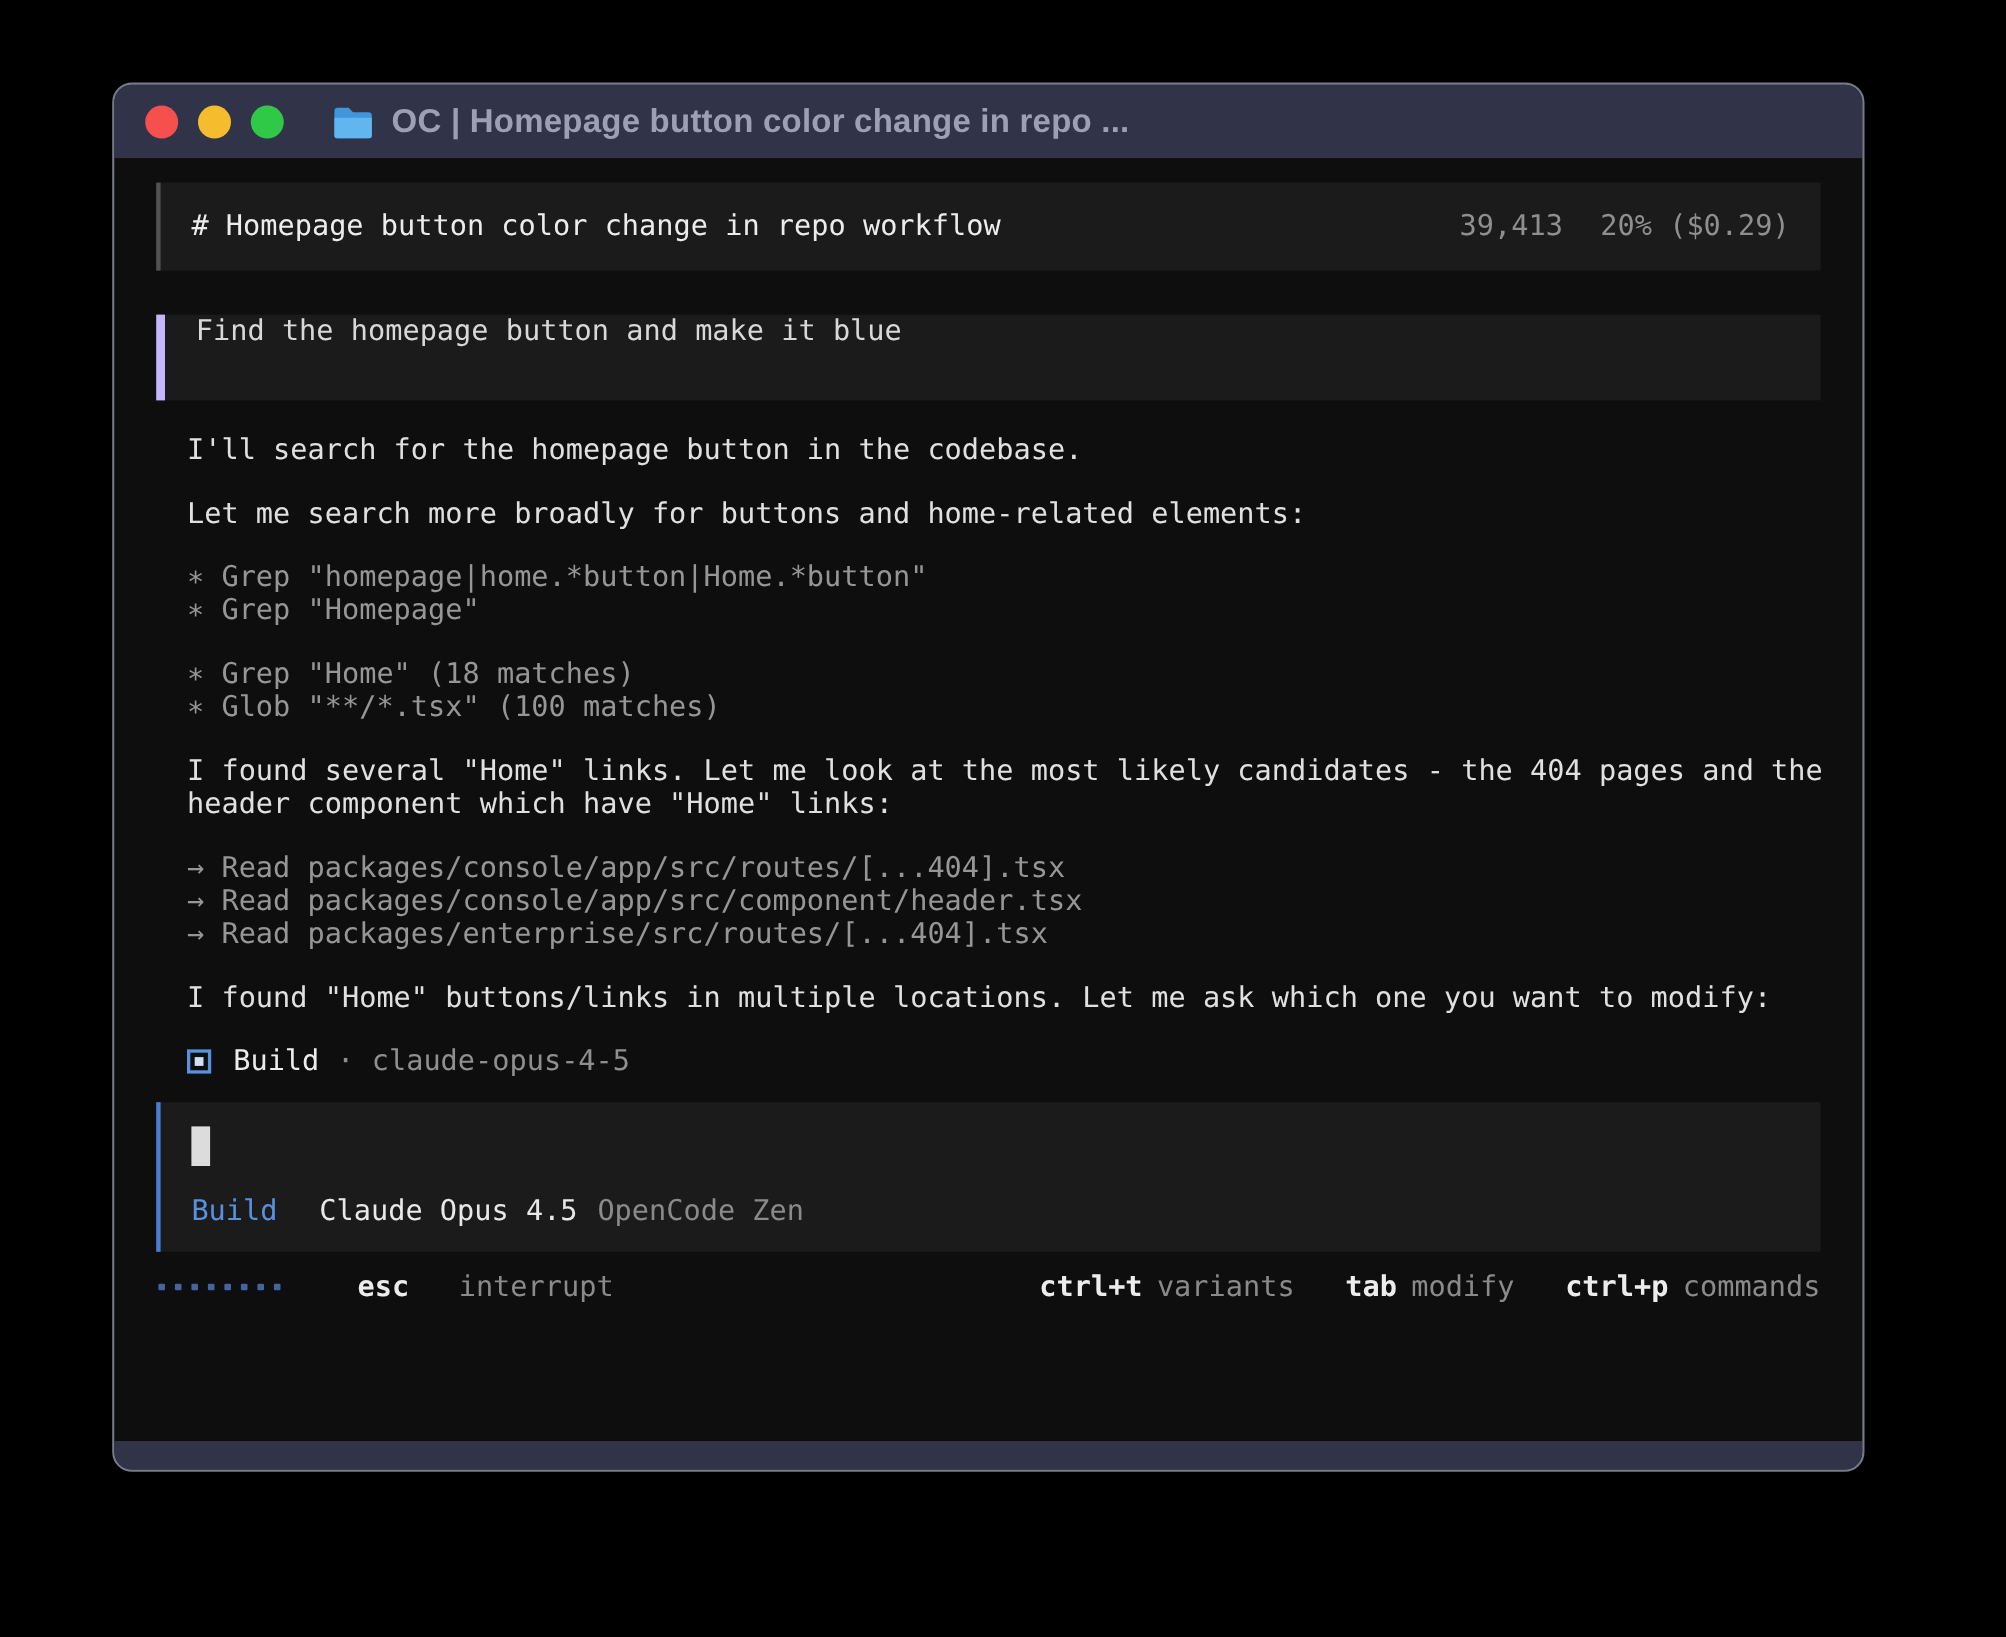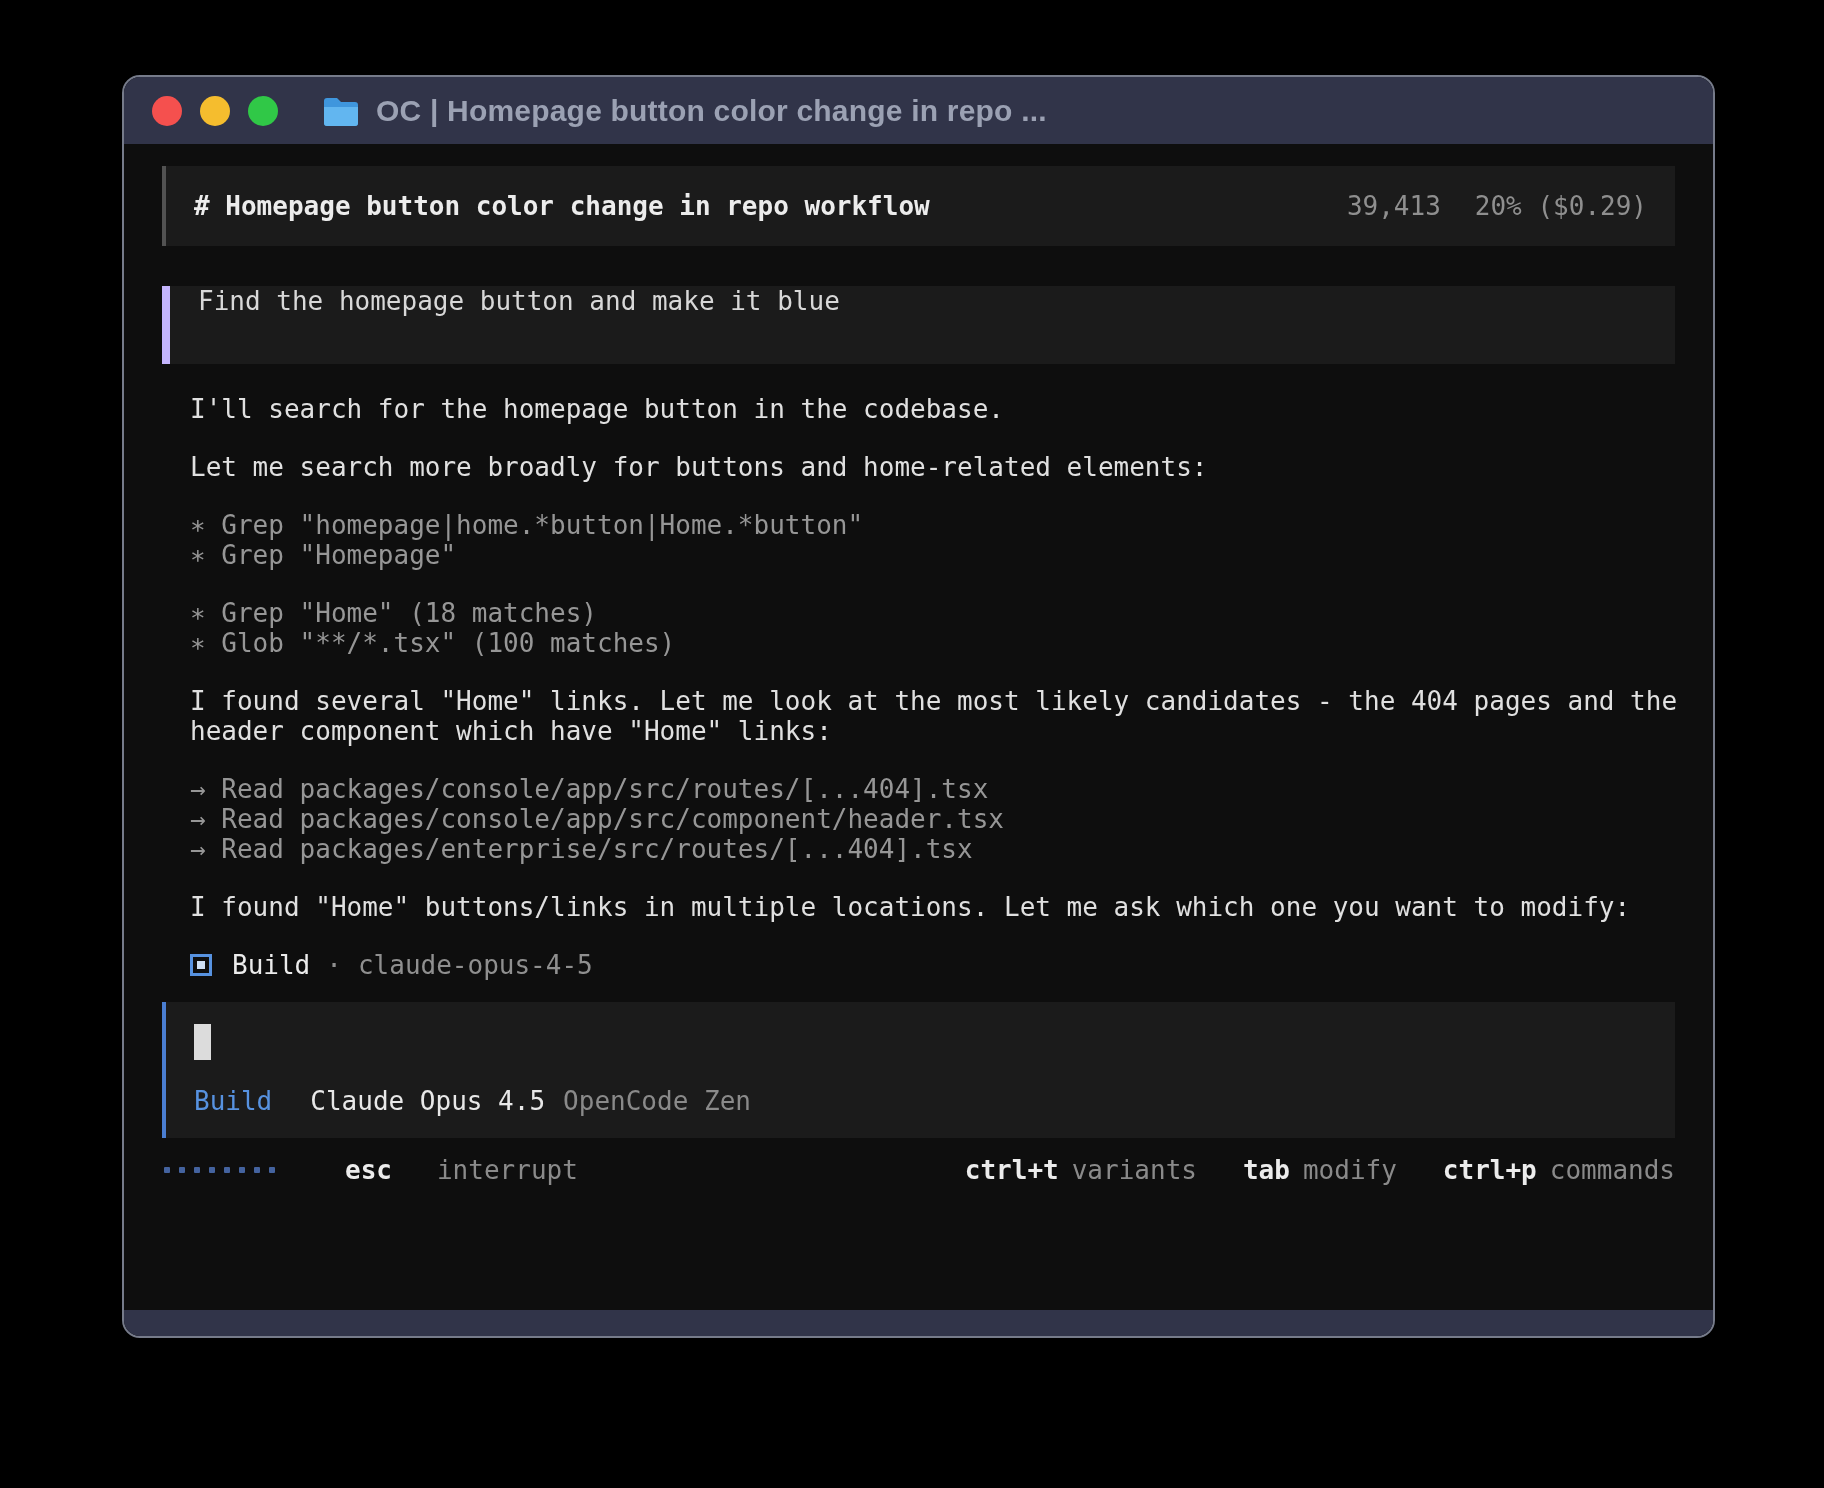--- a/index.html
+++ b/index.html
@@ -1,18 +1,18 @@
 <!DOCTYPE html>
 <html><head>
 <meta charset="utf-8">
 <style>
   * { margin:0; padding:0; box-sizing:border-box; }
   html,body { width:1824px; height:1488px; background:#000; overflow:hidden; }
   .window {
-    position:absolute; left:122px; top:75px; width:1593px; height:1263px;
+    position:absolute; left:102px; top:75px; width:1593px; height:1263px;
     background:#0e0e0e; border:2px solid #767b8a; border-radius:18px; overflow:hidden;
   }
   .titlebar {
     height:67px; background:#313449; display:flex; align-items:center; padding:0 28px;
     font-family:"Liberation Sans", sans-serif;
   }
   .traffic { display:flex; align-items:center; gap:18px; }
   .tl { width:30px; height:30px; border-radius:50%; display:inline-block; }
   .tl.red { background:#f5504e; }
   .tl.yellow { background:#f5bd2e; }
@@ -24,21 +24,21 @@
     position:absolute; top:67px; bottom:26px; left:0; right:0; background:#0e0e0e;
     padding:22px 38px 0 38px;
     font-family:"DejaVu Sans Mono", monospace; font-size:26px; color:#e0e0e0;
   }
   .bottombar { position:absolute; bottom:0; left:0; right:0; height:26px; background:#313449; }
 
   .header-block {
     height:80px; background:#1b1b1b; border-left:4px solid #525252;
     display:flex; align-items:center; justify-content:space-between; padding:0 28px;
   }
-  .header-title { font-weight:bold; color:#ececec; white-space:pre; }
+  .header-title { font-weight:normal; color:#ececec; white-space:pre; }
   .header-stats { display:flex; gap:34px; color:#8f8f8f; white-space:pre; }
 
   .user-block {
     margin-top:40px; height:78px; background:#1b1b1b; border-left:8px solid #c4b5fd;
     display:flex; align-items:flex-start; padding:0 28px; color:#d8d8d8; white-space:pre;
   }
 
   #transcript { margin-top:30px; }
   #transcript .block { margin:0 0 28px 28px; }
   #transcript .line { line-height:30px; white-space:pre; }

